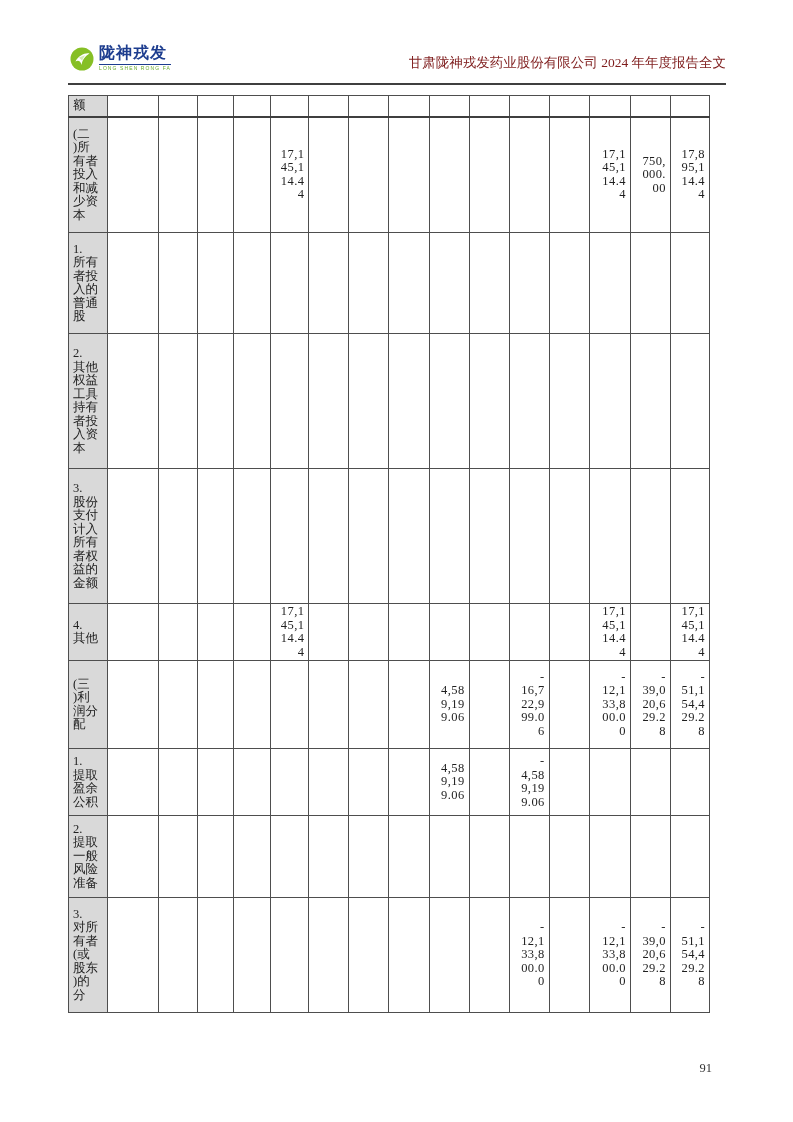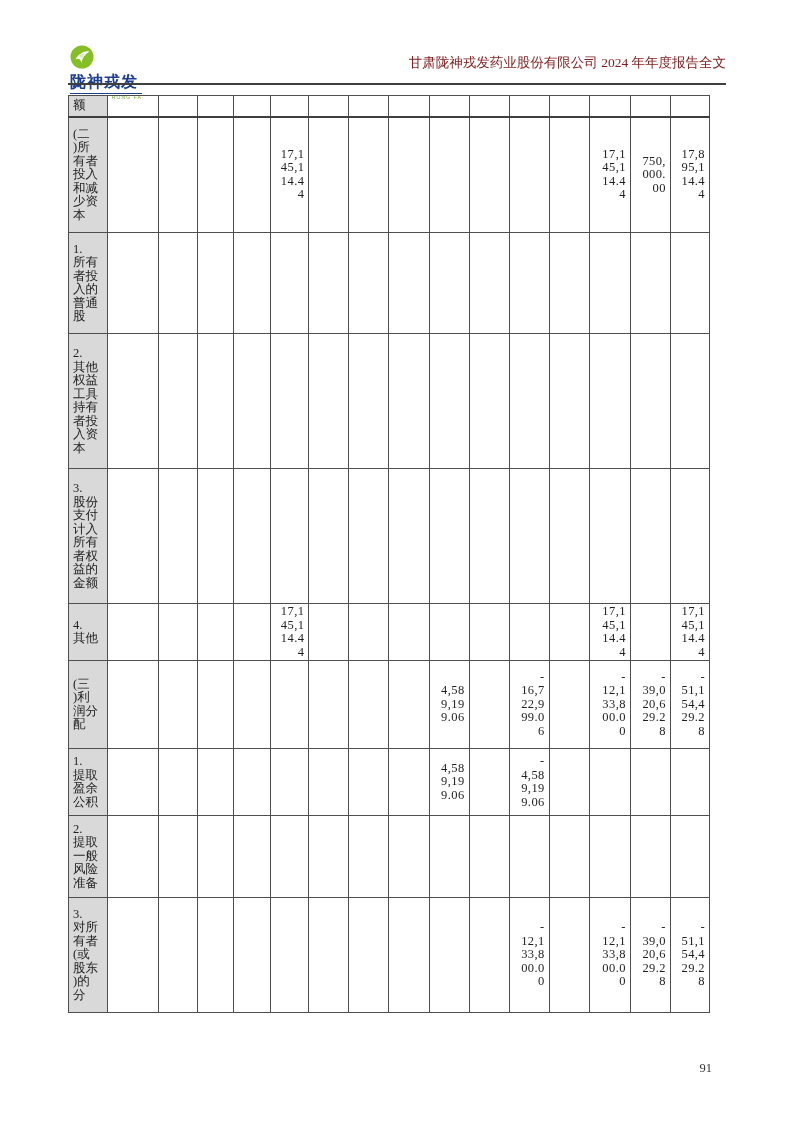--- a/index.html
+++ b/index.html
@@ -3,21 +3,21 @@
 <meta charset="utf-8">
 <title>Report Page</title>
 <style>
   html,body{margin:0;padding:0;background:#ffffff;}
   .page{
     position:relative;width:793px;height:1122px;background:#ffffff;
     font-family:"Liberation Serif","DejaVu Serif",serif;color:#222;
     overflow:hidden;
   }
   
-  .logo{position:absolute;left:70px;top:45px;display:flex;align-items:flex-start;gap:5px;flex-direction:column;}
+  .logo{position:absolute;left:70px;top:45px;display:flex;align-items:flex-end;gap:5px;}
   .logo-text{display:flex;flex-direction:column;line-height:1;}
   .logo-zh{
     font-family:"Liberation Sans","DejaVu Sans",sans-serif;
     font-weight:bold;font-size:16px;letter-spacing:1px;color:#1d3d8f;
   }
   .logo-en{
     font-family:"Liberation Sans","DejaVu Sans",sans-serif;
     font-size:5px;letter-spacing:1.1px;color:#6aab2e;margin-top:3px;
     border-top:1px solid #1d3d8f;padding-top:1px;
   }

